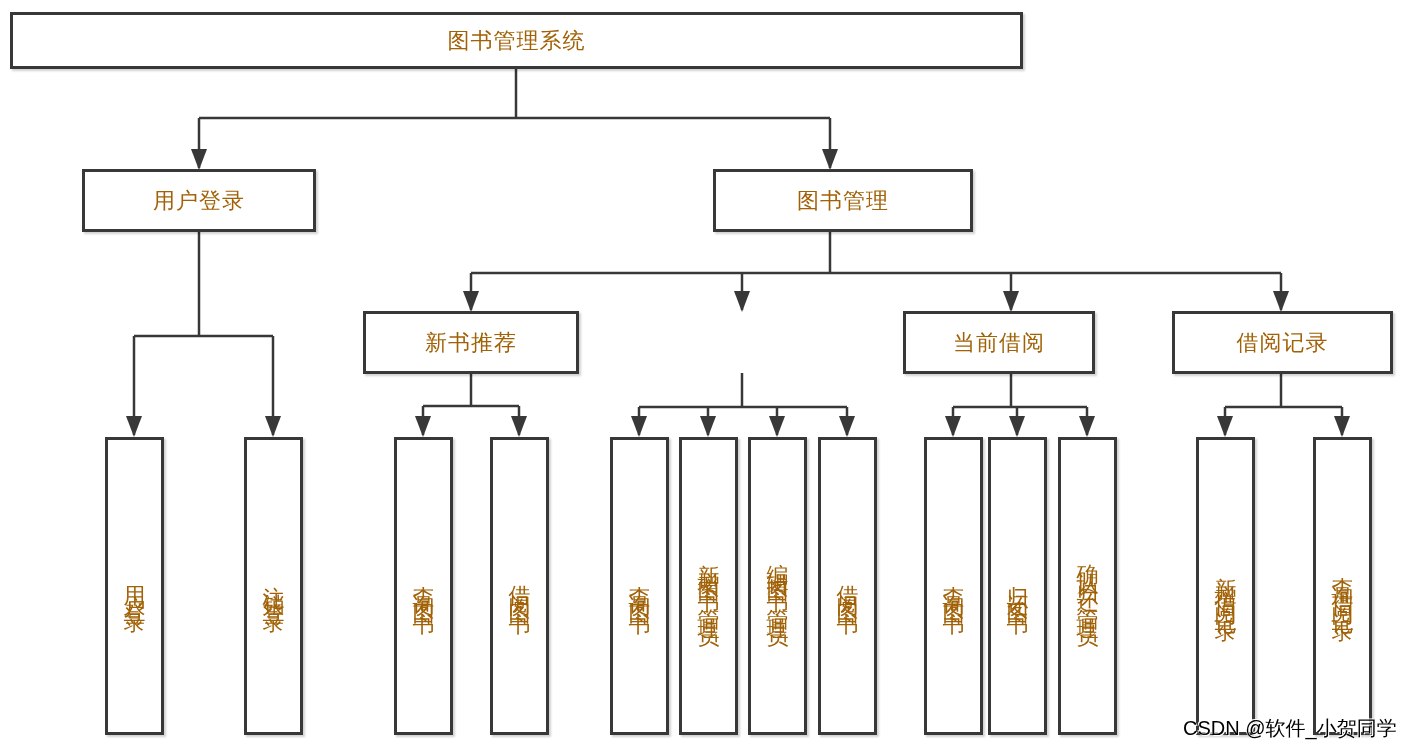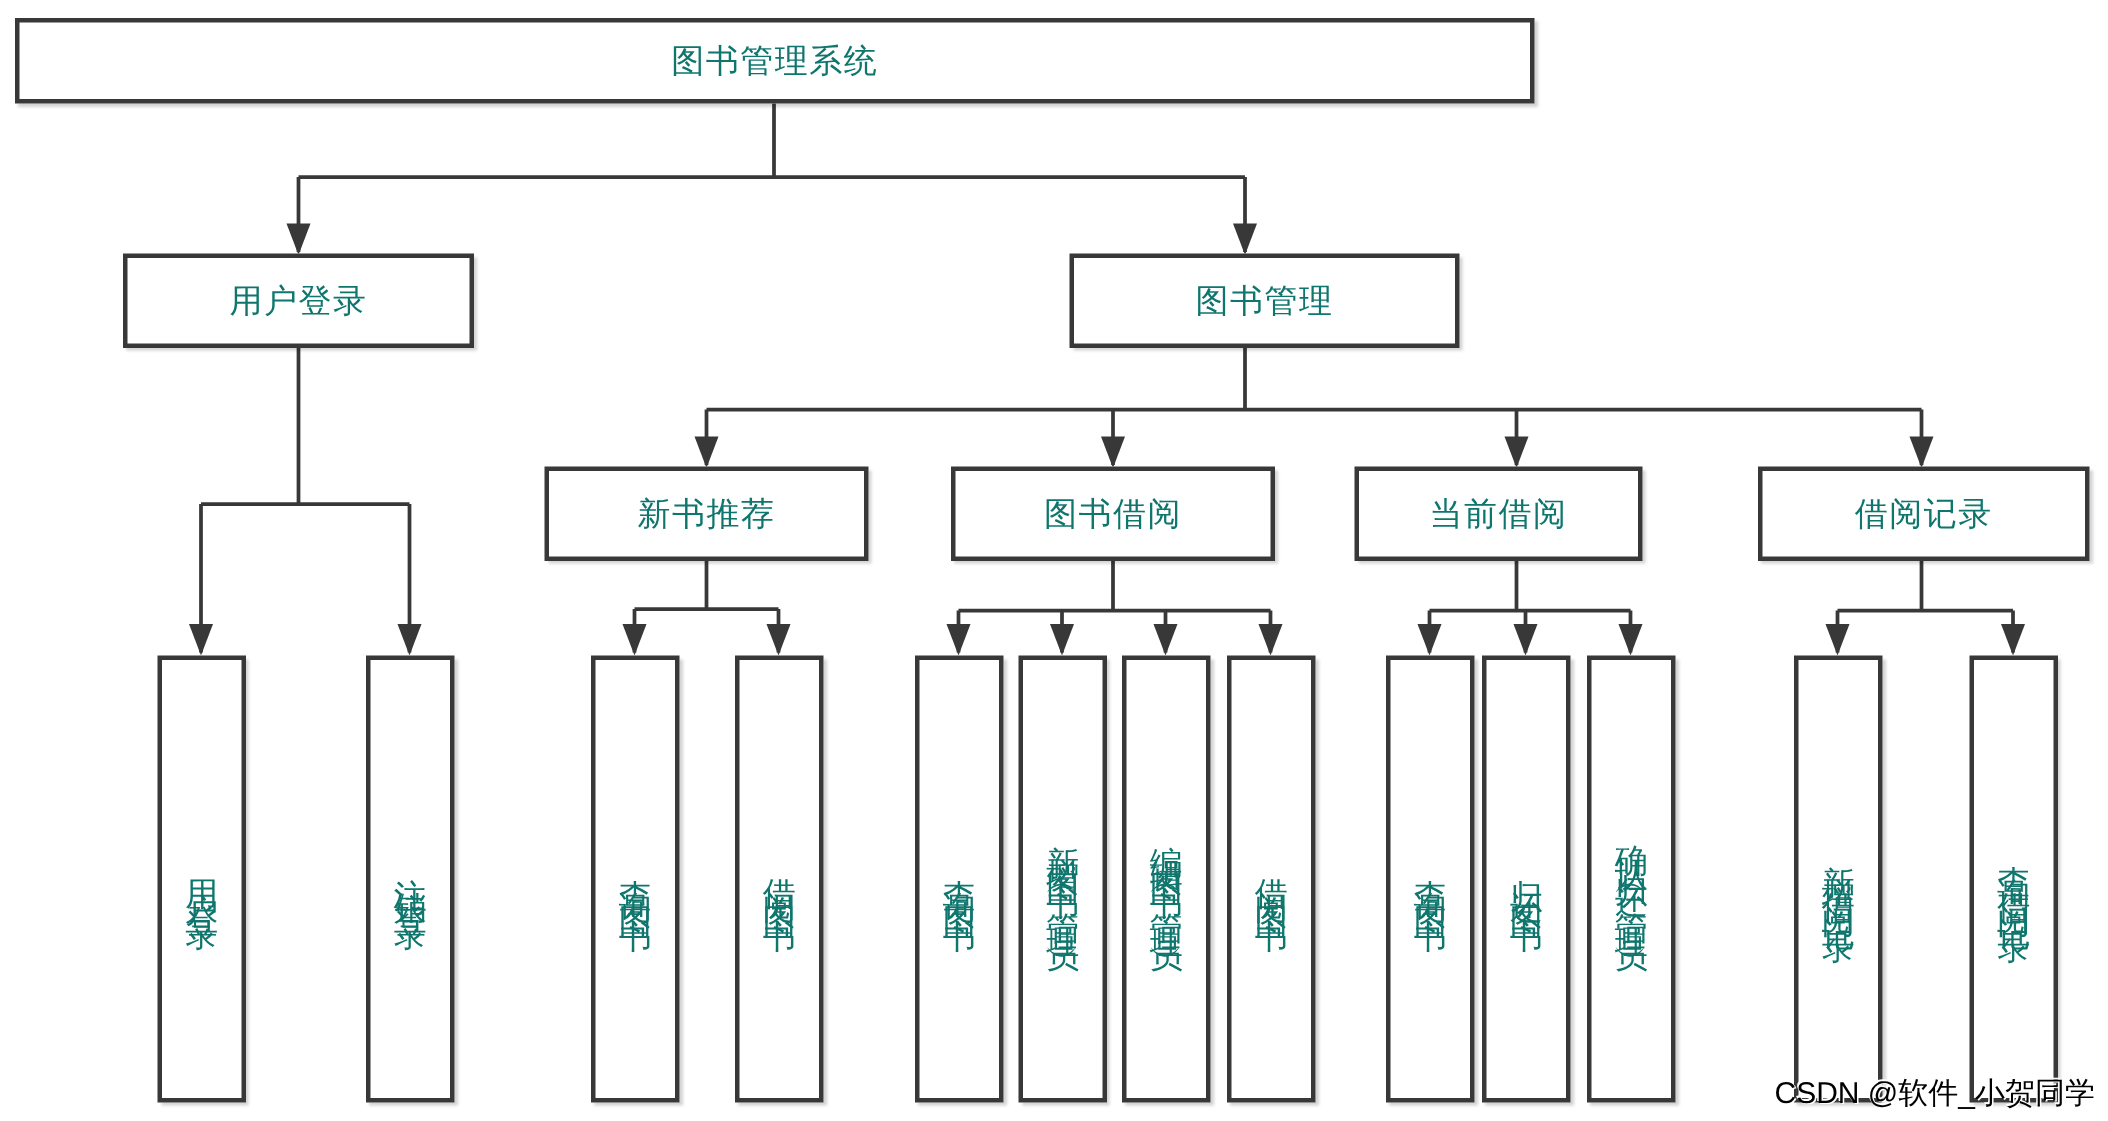--- a/index.html
+++ b/index.html
@@ -22,21 +22,21 @@
     pointer-events: none;
   }
   .node {
     position: absolute;
     box-sizing: border-box;
     border: 3px solid #383838;
     background: #ffffff;
     display: flex;
     align-items: center;
     justify-content: center;
-    color: #0f766e;
+    color: #a16207;
     font-size: 22px;
     box-shadow: 2px 2px 2px rgba(0,0,0,0.18);
   }
   .node.h span {
     white-space: nowrap;
     letter-spacing: 1px;
   }
   .node.v span {
     writing-mode: vertical-rl;
     text-orientation: mixed;
@@ -132,23 +132,20 @@
   <div class="node h" style="left:82px; top:169px; width:234px; height:63px;">
     <span>用户登录</span>
   </div>
   <div class="node h" style="left:713px; top:169px; width:260px; height:63px;">
     <span>图书管理</span>
   </div>
 
   <div class="node h" style="left:363px; top:311px; width:216px; height:63px;">
     <span>新书推荐</span>
   </div>
-  <div class="node h" style="left:634px; top:311px; width:216px; height:63px;">
-    <span>图书借阅</span>
-  </div>
   <div class="node h" style="left:903px; top:311px; width:192px; height:63px;">
     <span>当前借阅</span>
   </div>
   <div class="node h" style="left:1172px; top:311px; width:221px; height:63px;">
     <span>借阅记录</span>
   </div>
 
   <div class="node v" style="left:105px; top:437px; width:59px; height:298px;">
     <span>用户登录</span>
   </div>

